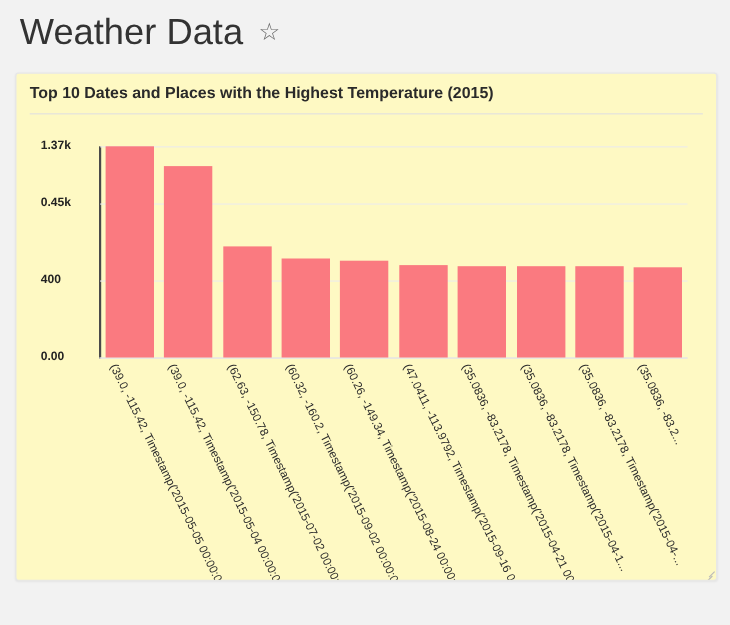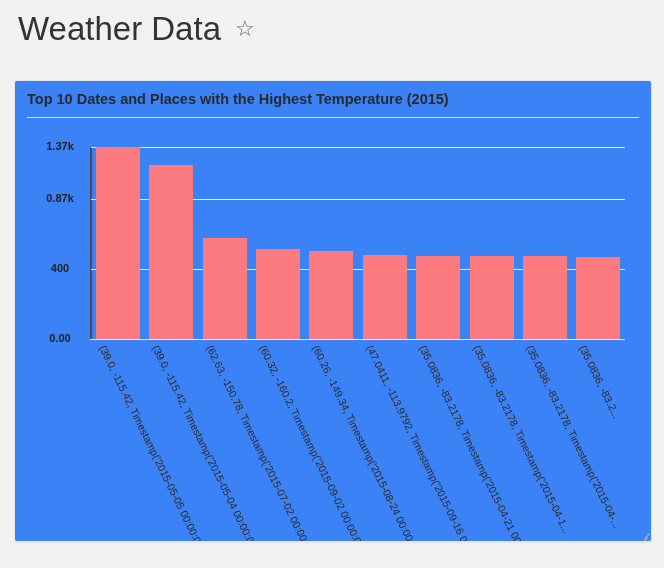--- a/index.html
+++ b/index.html
@@ -36,24 +36,24 @@
   #fav-star {
     font-size: 22px;
     color: #6b6b6b;
     line-height: 22px;
     cursor: pointer;
     user-select: none;
   }
   #card {
     position: absolute;
     left: 14px;
-    top: 80px;
+    top: 66px;
     width: 636px;
     height: 460px;
-    background: #3b82f6;
+    background: #fef9c3;
     border: 1px solid #e7e7e7;
     border-radius: 3px;
     box-shadow: 0 1px 2px rgba(0,0,0,0.06);
     overflow: hidden;
     text-decoration: underline;
   }
   #chart-title {
     position: absolute;
     left: 12px;
     top: 10px;
@@ -94,21 +94,21 @@
     top: 48px;
     width: 636px;
     height: 412px;
   }
   
   .axis-label {
     position: absolute;
     font-size: 11px;
     font-weight: bold;
     color: #222222;
-    text-align: center;
+    text-align: left;
     width: 46px;
   }
   #plot-area {
     position: absolute;
     left: 76px;
     top: 18px;
     width: 534px;
     height: 192px;
   }
   .gridline {
@@ -218,21 +218,21 @@
           <div class="xtick" style="left: 176.9px;">(60.32, -160.2, Timestamp('2015-09-02 00:00:00'))</div>
           <div class="xtick" style="left: 230.3px;">(60.26, -149.34, Timestamp('2015-08-24 00:00:00'))</div>
           <div class="xtick" style="left: 283.7px;">(47.0411, -113.9792, Timestamp('2015-09-16 00:00:00'))</div>
           <div class="xtick" style="left: 337.1px;">(35.0836, -83.2178, Timestamp('2015-04-21 00:00:00'))</div>
           <div class="xtick" style="left: 390.5px;">(35.0836, -83.2178, Timestamp('2015-04-1...</div>
           <div class="xtick" style="left: 443.9px;">(35.0836, -83.2178, Timestamp('2015-04-...</div>
           <div class="xtick" style="left: 497.3px;">(35.0836, -83.2...</div>
         </div>
     <div class="axis-label" style="left: 22px; top: 203px;">0.00</div>
         <div class="axis-label" style="left: 22px; top: 132.927px;">400</div>
-        <div class="axis-label" style="left: 22px; top: 62.854px;">0.87k</div>
+        <div class="axis-label" style="left: 22px; top: 62.854px;">0.45k</div>
         <div class="axis-label" style="left: 22px; top: 11px;">1.37k</div>
       </div>
 
     <div id="resize-handle">
         <i></i>
         <i></i>
       </div>
   </div>
 </div>
 

